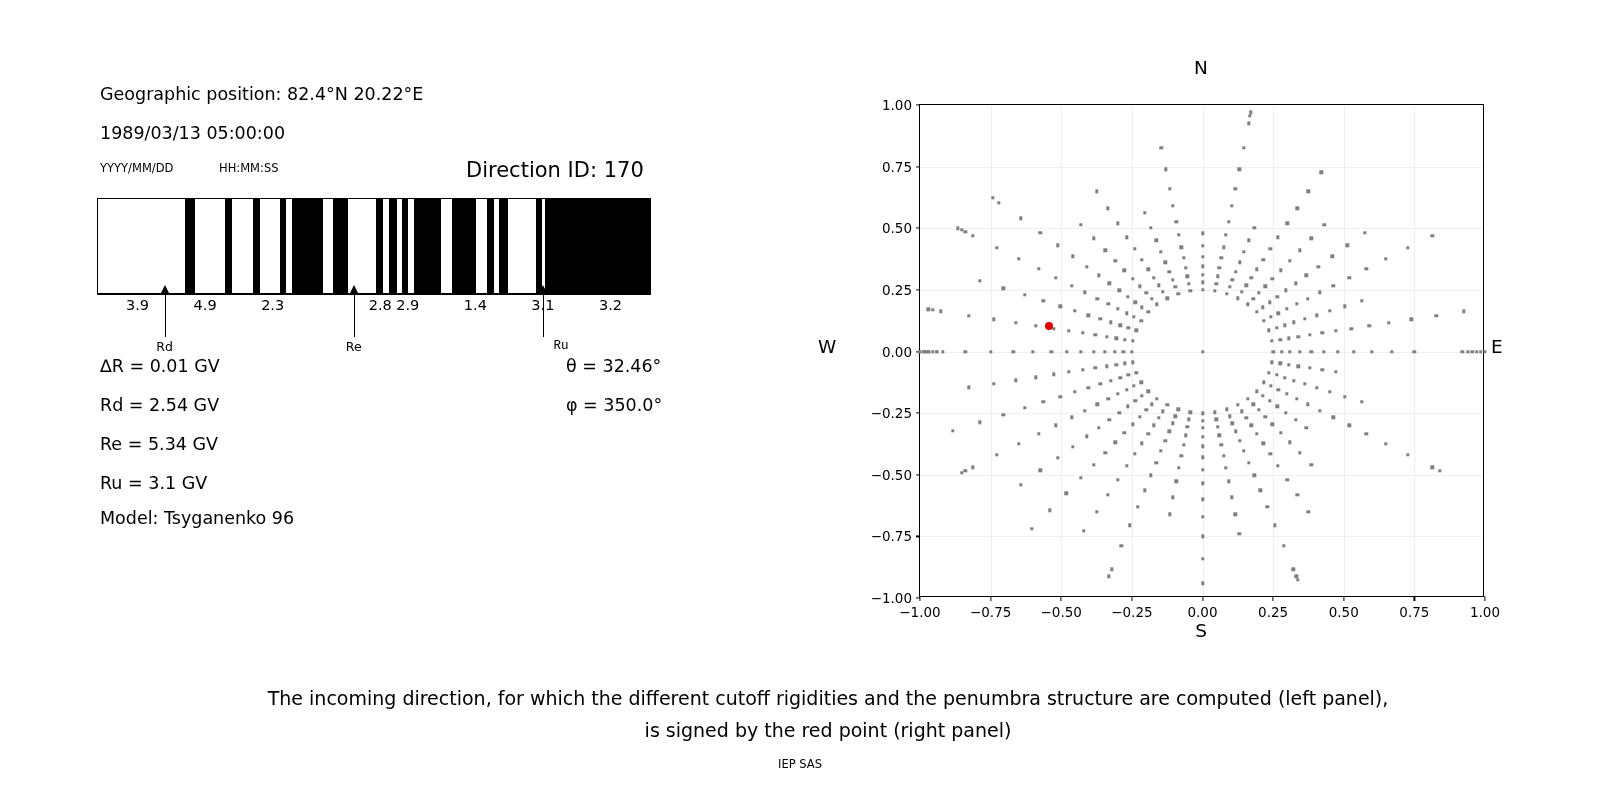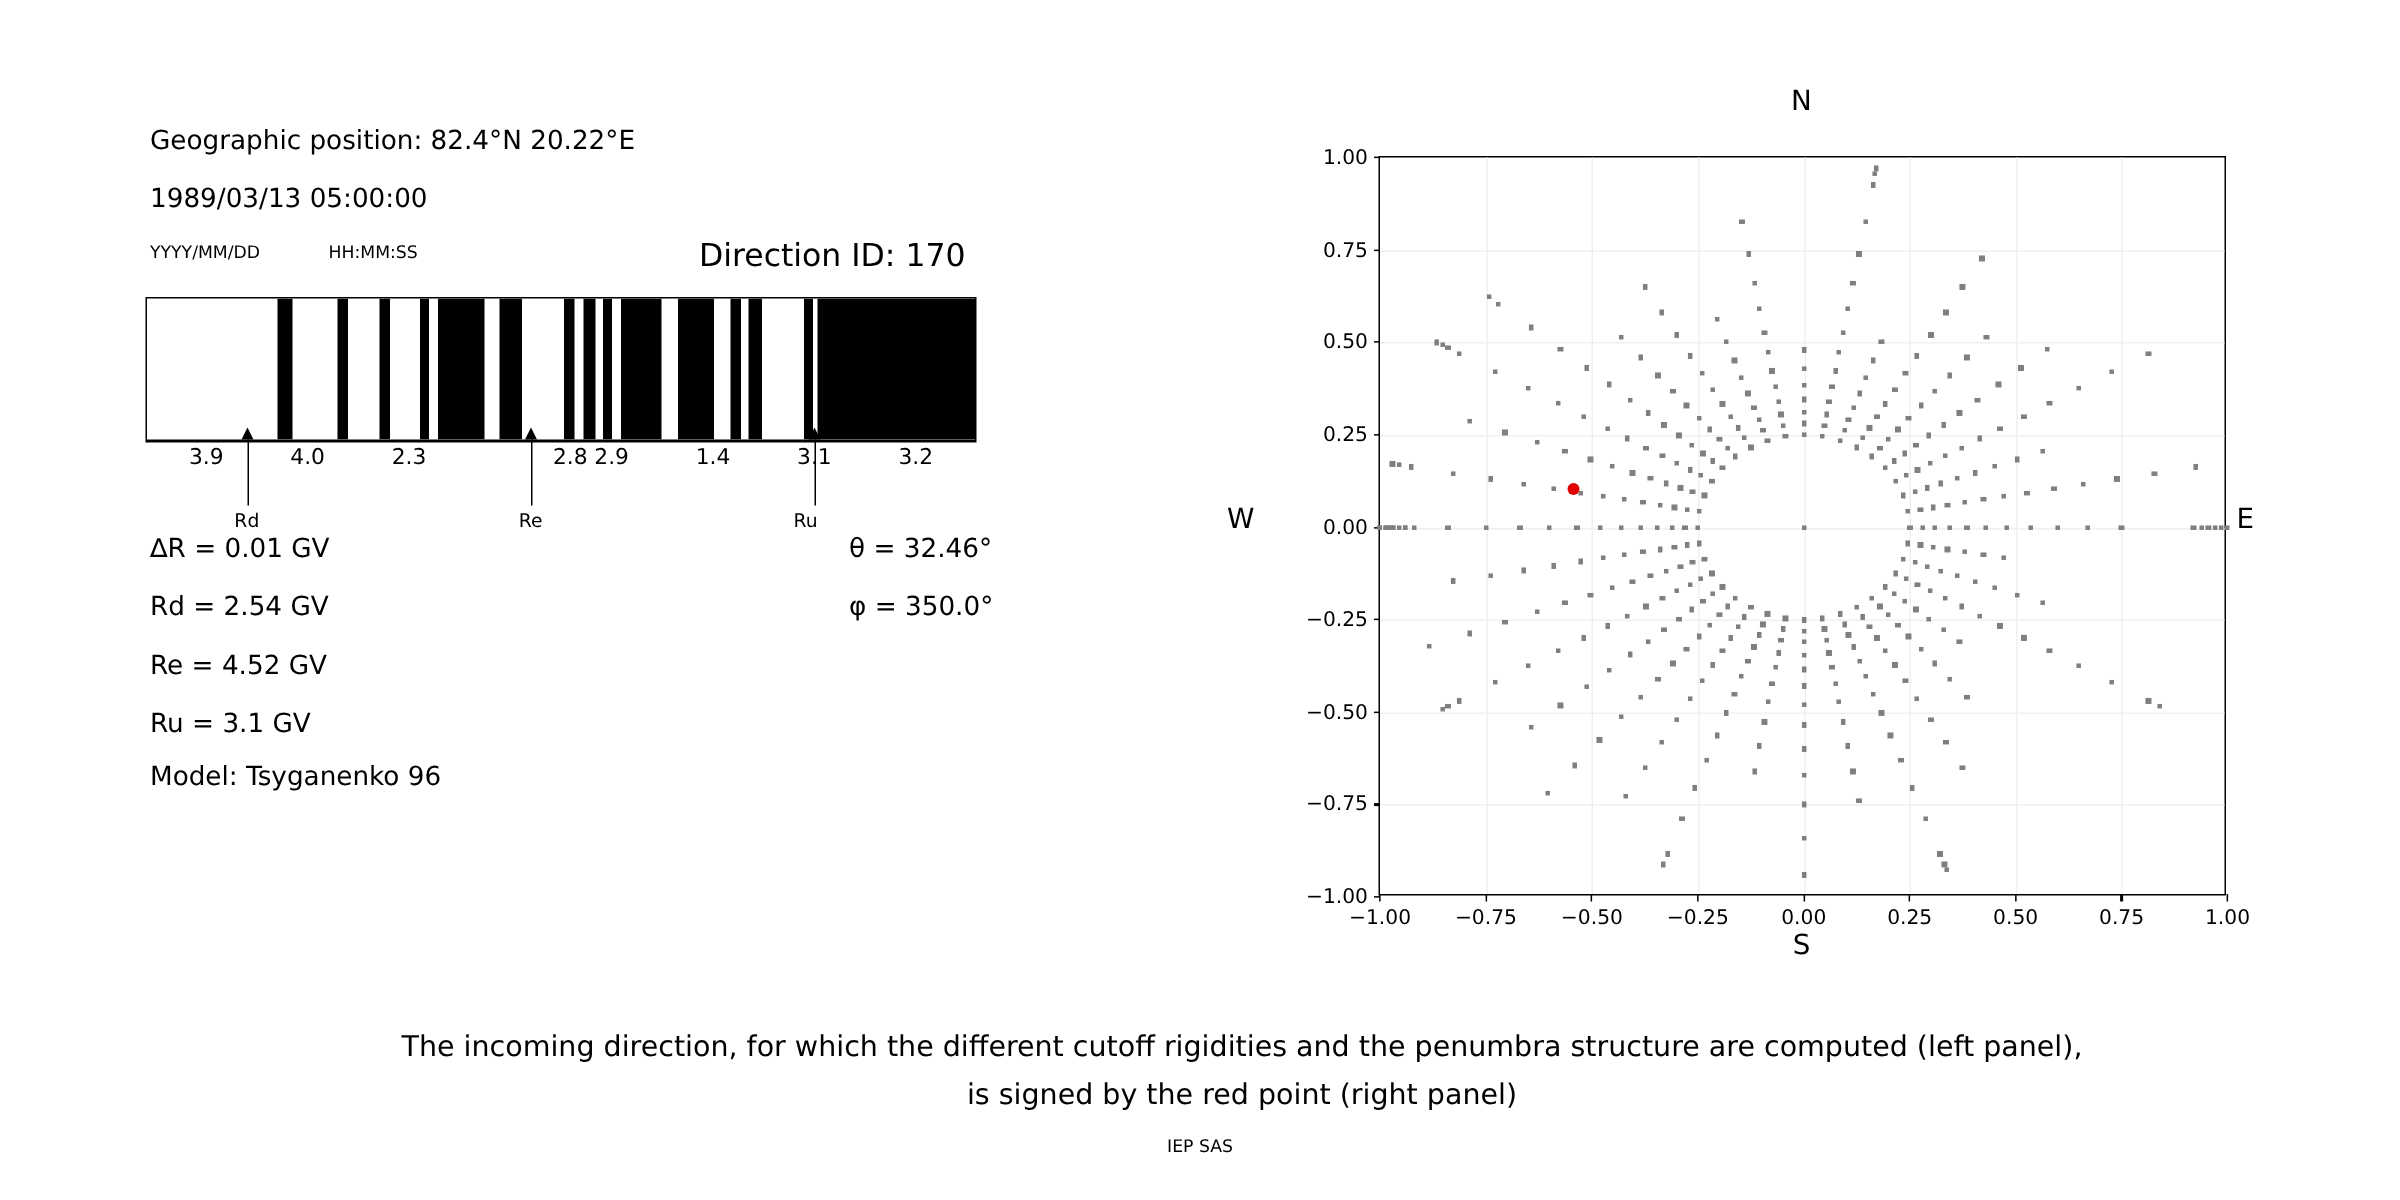--- a/index.html
+++ b/index.html
@@ -257,41 +257,41 @@
       <div class="penumbra-band" style="left: 389.151px; width: 6.7561px;"></div>
       <div class="penumbra-band" style="left: 401.312px; width: 8.78293px;"></div>
       <div class="penumbra-band" style="left: 437.795px; width: 6.08049px;"></div>
       <div class="penumbra-band" style="left: 447.254px; width: 106.746px;"></div>
     </div>
 </div>
 
 <div id="penumbra-axis">
   <div id="penumbra-axis-line"></div>
 <div class="axis-tick-label" style="left: 40.5366px;">3.9</div>
-    <div class="axis-tick-label" style="left: 108.098px;">4.0</div>
+    <div class="axis-tick-label" style="left: 108.098px;">4.9</div>
     <div class="axis-tick-label" style="left: 175.659px;">2.3</div>
     <div class="axis-tick-label" style="left: 243.22px; margin-left: 40px;">2.8</div>
     <div class="axis-tick-label" style="left: 310.78px;">2.9</div>
     <div class="axis-tick-label" style="left: 378.341px;">1.4</div>
     <div class="axis-tick-label" style="left: 445.902px;">3.1</div>
     <div class="axis-tick-label" style="left: 513.463px;">3.2</div>
     <div class="marker-arrow" style="left: 67.561px; top: -1px; height: 44px;"></div>
     <div class="marker-head" style="left: 67.561px; top: -9px;"></div>
     <div class="marker-label" style="left: 67.561px; top: 45px;">Rd</div>
     <div class="marker-arrow" style="left: 256.732px; top: -1px; height: 44px;"></div>
     <div class="marker-head" style="left: 256.732px; top: -9px;"></div>
     <div class="marker-label" style="left: 256.732px; top: 45px;">Re</div>
     <div class="marker-arrow" style="left: 445.902px; top: -1px; height: 44px;"></div>
     <div class="marker-head" style="left: 445.902px; top: -9px;"></div>
-    <div class="marker-label" style="left: 440px; top: 45px;">Ru</div>
+    <div class="marker-label" style="left: 464px; top: 45px; font-family: Liberation Mono, monospace;">Ru</div>
   </div>
 
 <div class="param-line" style="top:356px">∆R = 0.01 GV</div>
 <div class="param-line" style="top:395px">Rd = 2.54 GV</div>
-<div class="param-line" style="top:434px">Re = 4.52 GV</div>
+<div class="param-line" style="top:434px">Re = 5.34 GV</div>
 <div class="param-line" style="top:473px">Ru = 3.1 GV</div>
 <div class="param-line" style="top:508px">Model: Tsyganenko 96</div>
 
 <div class="param-right" style="top:356px">θ = 32.46°</div>
 <div class="param-right" style="top:395px">φ = 350.0°</div>
 
 <div class="abs" id="polar-panel">
   <div id="polar-axes">
       <div class="grid-v" style="left: 70.625px;"></div>
       <div class="grid-v" style="left: 141.25px;"></div>

